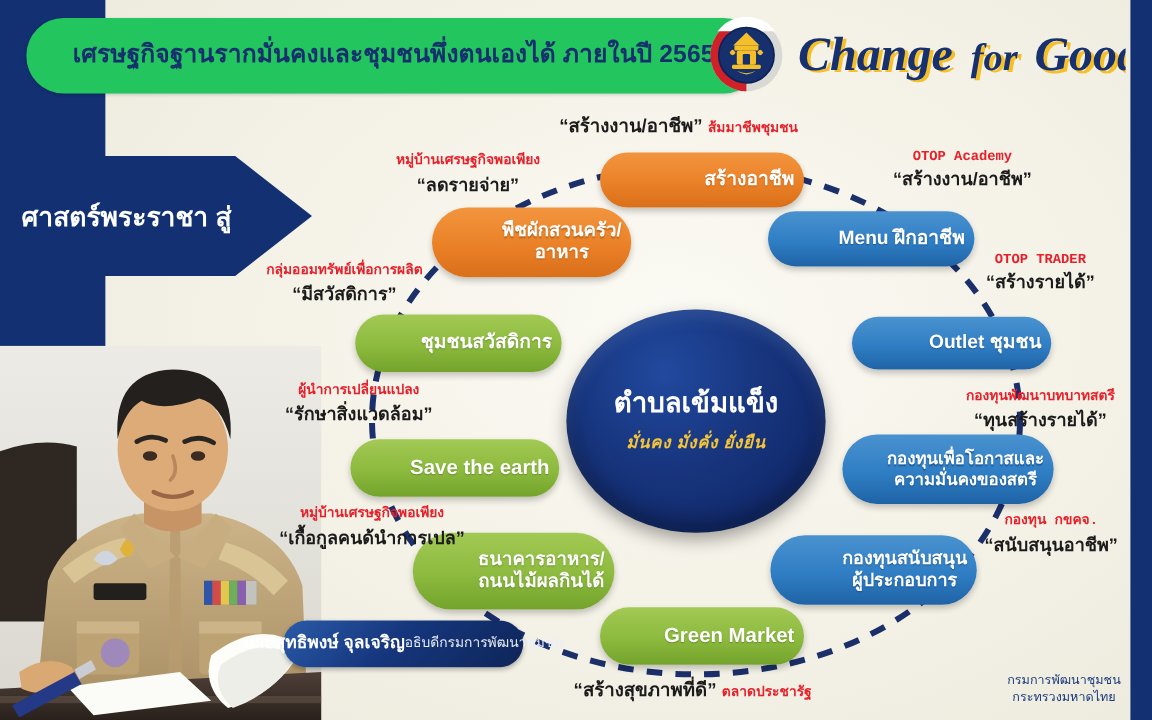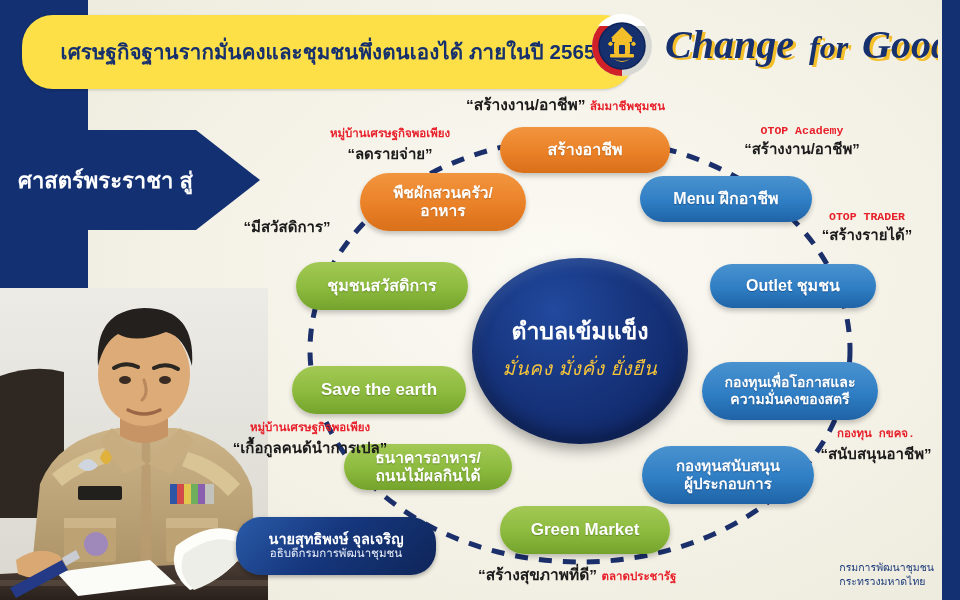--- a/index.html
+++ b/index.html
@@ -14,22 +14,22 @@
   
   .band-left{position:absolute;left:0;top:0;width:88px;height:600px;background:#123072;}
   .band-right{position:absolute;right:0;top:0;width:18px;height:600px;background:#123072;}
   .paper{position:absolute;left:88px;top:0;right:18px;bottom:0;
     background:
       radial-gradient(ellipse at 55% 45%, #fbfaf4 0%, #f4f1e6 55%, #eceadd 100%);
   }
 
   
   .header-pill{
-    position:absolute;left:22px;top:15px;width:612px;height:74px;
-    background:#fde047;border-radius:31px;
+    position:absolute;left:22px;top:15px;width:612px;height:63px;
+    background:#22c55e;border-radius:31px;
     box-shadow:0 1px 3px rgba(0,0,0,.18);
     display:flex;align-items:center;justify-content:center;
   }
   .header-pill .htxt{
     color:#16306e;font-weight:700;font-size:20.5px;letter-spacing:.1px;
     white-space:nowrap;text-align:center;line-height:1;
   }
   .cdd-logo{position:absolute;left:590px;top:14px;width:64px;height:64px;}
   .cfg{
     position:absolute;left:660px;top:16px;width:278px;height:62px;
@@ -42,48 +42,48 @@
   .arrow-banner .atxt{
     position:absolute;left:18px;top:33px;width:214px;
     color:#ffffff;font-size:22px;font-weight:700;white-space:nowrap;
   }
 
   
   .photo{position:absolute;left:0px;top:288px;width:268px;height:312px;overflow:hidden;}
   .photo svg{position:absolute;left:0;top:0;}
 
   .nameplate{
-    position:absolute;left:236px;top:517px;width:200px;height:58px;
+    position:absolute;left:236px;top:517px;width:200px;height:39px;
     border-radius:25px;
     background:linear-gradient(135deg,#2a5ba8 0%,#16377e 45%,#0e2558 100%);
     box-shadow:0 2px 4px rgba(0,0,0,.3);
-    display:flex;flex-direction:column;align-items:center;justify-content:center;
+    display:flex;flex-direction:row;align-items:center;justify-content:center;
   }
   .nameplate .n1{color:#fff;font-size:14.5px;font-weight:700;line-height:1.15;white-space:nowrap;}
   .nameplate .n2{color:#e9eefa;font-size:11.5px;line-height:1.2;white-space:nowrap;}
 
   
   .hub{
     position:absolute;left:472px;top:258px;width:216px;height:186px;
     border-radius:50%;
     background:radial-gradient(circle at 38% 28%, #21499e 0%, #17347c 45%, #0d2260 100%);
     box-shadow:0 6px 14px rgba(0,0,0,.35), inset 0 -8px 18px rgba(0,0,0,.35),
                inset 0 6px 12px rgba(110,150,220,.30);
     display:flex;flex-direction:column;align-items:center;justify-content:center;
   }
   .hub .h1{color:#ffffff;font-size:23px;font-weight:700;line-height:1.1;white-space:nowrap;}
   .hub .h2{
-    margin-top:9px;color:#f5c43a;font-size:19px;font-weight:400;font-style:italic;
+    margin-top:9px;color:#f5c43a;font-size:14px;font-weight:700;font-style:italic;
     white-space:nowrap;letter-spacing:.6px;
   }
 
   
   .node{
     position:absolute;border-radius:999px;
-    display:flex;align-items:center;justify-content:center;text-align:center;
+    display:flex;align-items:center;justify-content:flex-end;text-align:center;
     color:#fff;font-weight:700;line-height:1.18;
     box-shadow:0 3px 5px rgba(0,0,0,.22);
     box-sizing:border-box;padding:2px 8px;
   }
   .node.orange{
     background:linear-gradient(180deg,#f2953f 0%,#ea8127 55%,#d9701a 100%);
     text-shadow:0 1px 1px rgba(120,60,0,.45);
   }
   .node.blue{
     background:linear-gradient(180deg,#4a92cf 0%,#2f7ec4 55%,#1f63a6 100%);
@@ -97,21 +97,21 @@
   
   .anno{position:absolute;white-space:nowrap;}
   .anno .red{color:#e8202a;font-size:11.5px;font-weight:700;display:block;font-family:Liberation Mono, monospace;}
   .anno .blk{color:#1b1b1b;font-size:15px;font-weight:700;display:block;}
   .anno.ctr{text-align:center;}
   .anno-inline{position:absolute;white-space:nowrap;}
   .anno-inline .blk{color:#1b1b1b;font-size:15.5px;font-weight:700;}
   .anno-inline .red{color:#e8202a;font-size:11.5px;font-weight:700;}
 
   
-  .footer{position:absolute;right:26px;bottom:12px;text-align:left;}
+  .footer{position:absolute;right:26px;bottom:12px;text-align:center;}
   .footer div{color:#1b3a7a;font-size:10.5px;line-height:1.35;white-space:nowrap;}
 
   
   .links{position:absolute;left:0;top:0;width:960px;height:600px;pointer-events:none;}
 </style>
 </head>
 <body>
 
 <div id="stage">
 
@@ -282,21 +282,21 @@
 
   <div class="node blue" style="left:642px;top:446px;width:172px;height:58px;font-size:15px;white-space:pre-line;">
     <span>กองทุนสนับสนุน
 ผู้ประกอบการ</span>
   </div>
 
   <div class="node green" style="left:500px;top:506px;width:170px;height:48px;font-size:17px;">
     <span>Green Market</span>
   </div>
 
-  <div class="node green" style="left:344px;top:444px;width:168px;height:46px;font-size:15.5px;white-space:pre-line;">
+  <div class="node green" style="left:344px;top:444px;width:168px;height:64px;font-size:15.5px;white-space:pre-line;">
     <span>ธนาคารอาหาร/
 ถนนไม้ผลกินได้</span>
   </div>
 
   <div class="node green" style="left:296px;top:262px;width:172px;height:48px;font-size:16px;">
     <span>ชุมชนสวัสดิการ</span>
   </div>
 
   <div class="node green" style="left:292px;top:366px;width:174px;height:48px;font-size:17px;">
     <span>Save the earth</span>
@@ -306,39 +306,48 @@
     <span class="blk">“สร้างงาน/อาชีพ”</span>
     <span class="red">ส้มมาชีพชุมชน</span>
   </div>
 
   <div class="anno ctr" style="left:300px;top:124px;width:180px;">
     <span class="red">หมู่บ้านเศรษฐกิจพอเพียง</span>
     <span class="blk">“ลดรายจ่าย”</span>
   </div>
 
   <div class="anno ctr" style="left:192px;top:215px;width:190px;">
+    <span class="red">กลุ่มออมทรัพย์เพื่อการผลิต</span>
     <span class="blk">“มีสวัสดิการ”</span>
   </div>
 
+  <div class="anno ctr" style="left:204px;top:315px;width:190px;">
+    <span class="red">ผู้นำการเปลี่ยนแปลง</span>
+    <span class="blk">“รักษาสิ่งแวดล้อม”</span>
+  </div>
 
   <div class="anno ctr" style="left:210px;top:418px;width:200px;">
     <span class="red">หมู่บ้านเศรษฐกิจพอเพียง</span>
     <span class="blk">“เกื้อกูลคนด้นำการเปล”</span>
   </div>
 
   <div class="anno ctr" style="left:712px;top:124px;width:180px;">
     <span class="red">OTOP Academy</span>
     <span class="blk">“สร้างงาน/อาชีพ”</span>
   </div>
 
   <div class="anno ctr" style="left:792px;top:210px;width:150px;">
     <span class="red">OTOP TRADER</span>
     <span class="blk">“สร้างรายได้”</span>
   </div>
 
+  <div class="anno ctr" style="left:782px;top:320px;width:170px;">
+    <span class="red">กองทุนพัฒนาบทบาทสตรี</span>
+    <span class="blk">“ทุนสร้างรายได้”</span>
+  </div>
 
   <div class="anno ctr" style="left:800px;top:424px;width:152px;">
     <span class="red">กองทุน กขคจ.</span>
     <span class="blk">“สนับสนุนอาชีพ”</span>
   </div>
 
   <div class="anno-inline" style="left:478px;top:562px;">
     <span class="blk">“สร้างสุขภาพที่ดี”</span>
     <span class="red">ตลาดประชารัฐ</span>
   </div>

